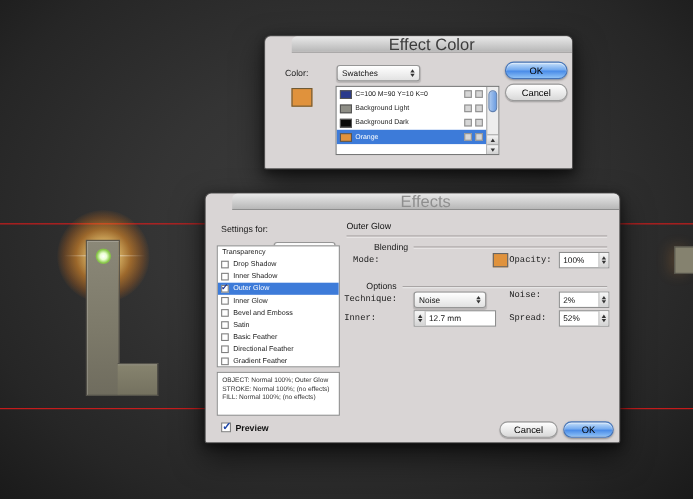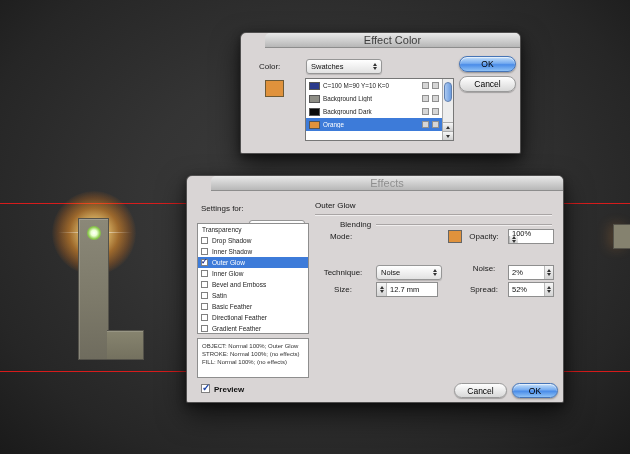--- a/index.html
+++ b/index.html
@@ -27,27 +27,27 @@
   .partial-letter { position:absolute; right:0; top:224px; width:17px; height:25px;
     background:#85826f; border:1px solid #55534a; border-right:none;
     box-shadow: -5px 0 12px rgba(240,150,60,.18); }
 
   
   .dialog { position:absolute; background:#d9d5d5; border:1px solid rgba(55,55,55,.85);
     border-radius:6px 6px 2px 2px;
     box-shadow: 0 12px 28px rgba(0,0,0,.6), 0 3px 9px rgba(0,0,0,.45); }
   .titlebar { height:15px; background:linear-gradient(#e9e9e9,#b7b7b7); border-bottom:1px solid #8d8d8d;
     border-radius:5px 5px 0 0; display:flex; align-items:center; justify-content:center;
-    font-size:11px; color:#3c3c3c;margin-left:24px; }
+    font-size:15px; color:#3c3c3c;margin-left:24px; }
   .dlg-fx .titlebar { color:#8f8f8f; }
   .dlg-ec { left:240px; top:32px; width:281px; height:122px; }
   .dlg-fx { left:186px; top:175px; width:378px; height:228px; }
 
   .lab { position:absolute; font-size:8px; color:#1a1a1a; white-space:nowrap; }
-  .lab-r { text-align:center; }
+  .lab-r { text-align:left;font-family:Liberation Mono, monospace; }
 
   .popup { position:absolute; height:15px; background:linear-gradient(#ffffff,#e2e2e2);
     border:1px solid #969696; border-radius:3px; display:flex; align-items:center;
     padding:0 4px; font-size:7.5px; color:#111; box-shadow:0 1px 1px rgba(0,0,0,.15); }
   .popup .arrows { margin-left:auto; display:flex; flex-direction:column; align-items:center; padding-left:3px; }
 
   .tu { width:0; height:0; border-left:2px solid transparent; border-right:2px solid transparent; border-bottom:3px solid #333; display:block; }
   .td { width:0; height:0; border-left:2px solid transparent; border-right:2px solid transparent; border-top:3px solid #333; display:block; margin-top:1px; }
 
   .field { position:absolute; height:15px; background:#fff; border:1px solid #8e8e8e;
@@ -237,48 +237,52 @@
     </div>
 
     <div class="sec" style="left:153px; top:44px;">
       <span>Blending</span>
       <i class="rule"></i>
     </div>
 
     <span class="lab lab-r" style="left:134px; top:56px; width:40px;">Mode:</span>
     <div class="swatch" style="left: 261px; top: 54px; width: 14px; height: 13px; border-color: rgb(102, 102, 102); background: rgb(224, 146, 60);"></div>
     <span class="lab lab-r" style="left:276px; top:56px; width:42px;">Opacity:</span>
-    <div class="field" style="left:321px; top:53px; width:46px;flex-direction:column;">
+    <div class="field" style="left:321px; top:53px; width:46px;">
       <span class="val">100%</span>
       <span class="stepR">
           <i class="tu"></i>
           <i class="td"></i>
         </span>
     </div>
 
+    <div class="sec" style="left:146px; top:80px;">
+      <span>Options</span>
+      <i class="rule"></i>
+    </div>
 
     <span class="lab lab-r" style="left:126px; top:92px; width:60px;">Technique:</span>
     <div class="popup" style="left:189px; top:89px; width:66px;">
       <span>Noise</span>
       <span class="arrows">
           <i class="tu"></i>
           <i class="td"></i>
         </span>
     </div>
     <span class="lab lab-r" style="left:276px; top:88px; width:42px;">Noise:</span>
     <div class="field" style="left:321px; top:89px; width:46px;">
       <span class="val">2%</span>
       <span class="stepR">
           <i class="tu"></i>
           <i class="td"></i>
         </span>
     </div>
 
-    <span class="lab lab-r" style="left:126px; top:109px; width:60px;">Size:</span>
-    <div class="field" style="left:189px; top:106px; width:62px;">
+    <span class="lab lab-r" style="left:126px; top:109px; width:60px;">Inner:</span>
+    <div class="field" style="left:189px; top:106px; width:75px;">
       <span class="stepL">
           <i class="tu"></i>
           <i class="td"></i>
         </span>
       <span class="val">12.7 mm</span>
     </div>
     <span class="lab lab-r" style="left:276px; top:109px; width:42px;">Spread:</span>
     <div class="field" style="left:321px; top:106px; width:46px;">
       <span class="val">52%</span>
       <span class="stepR">

